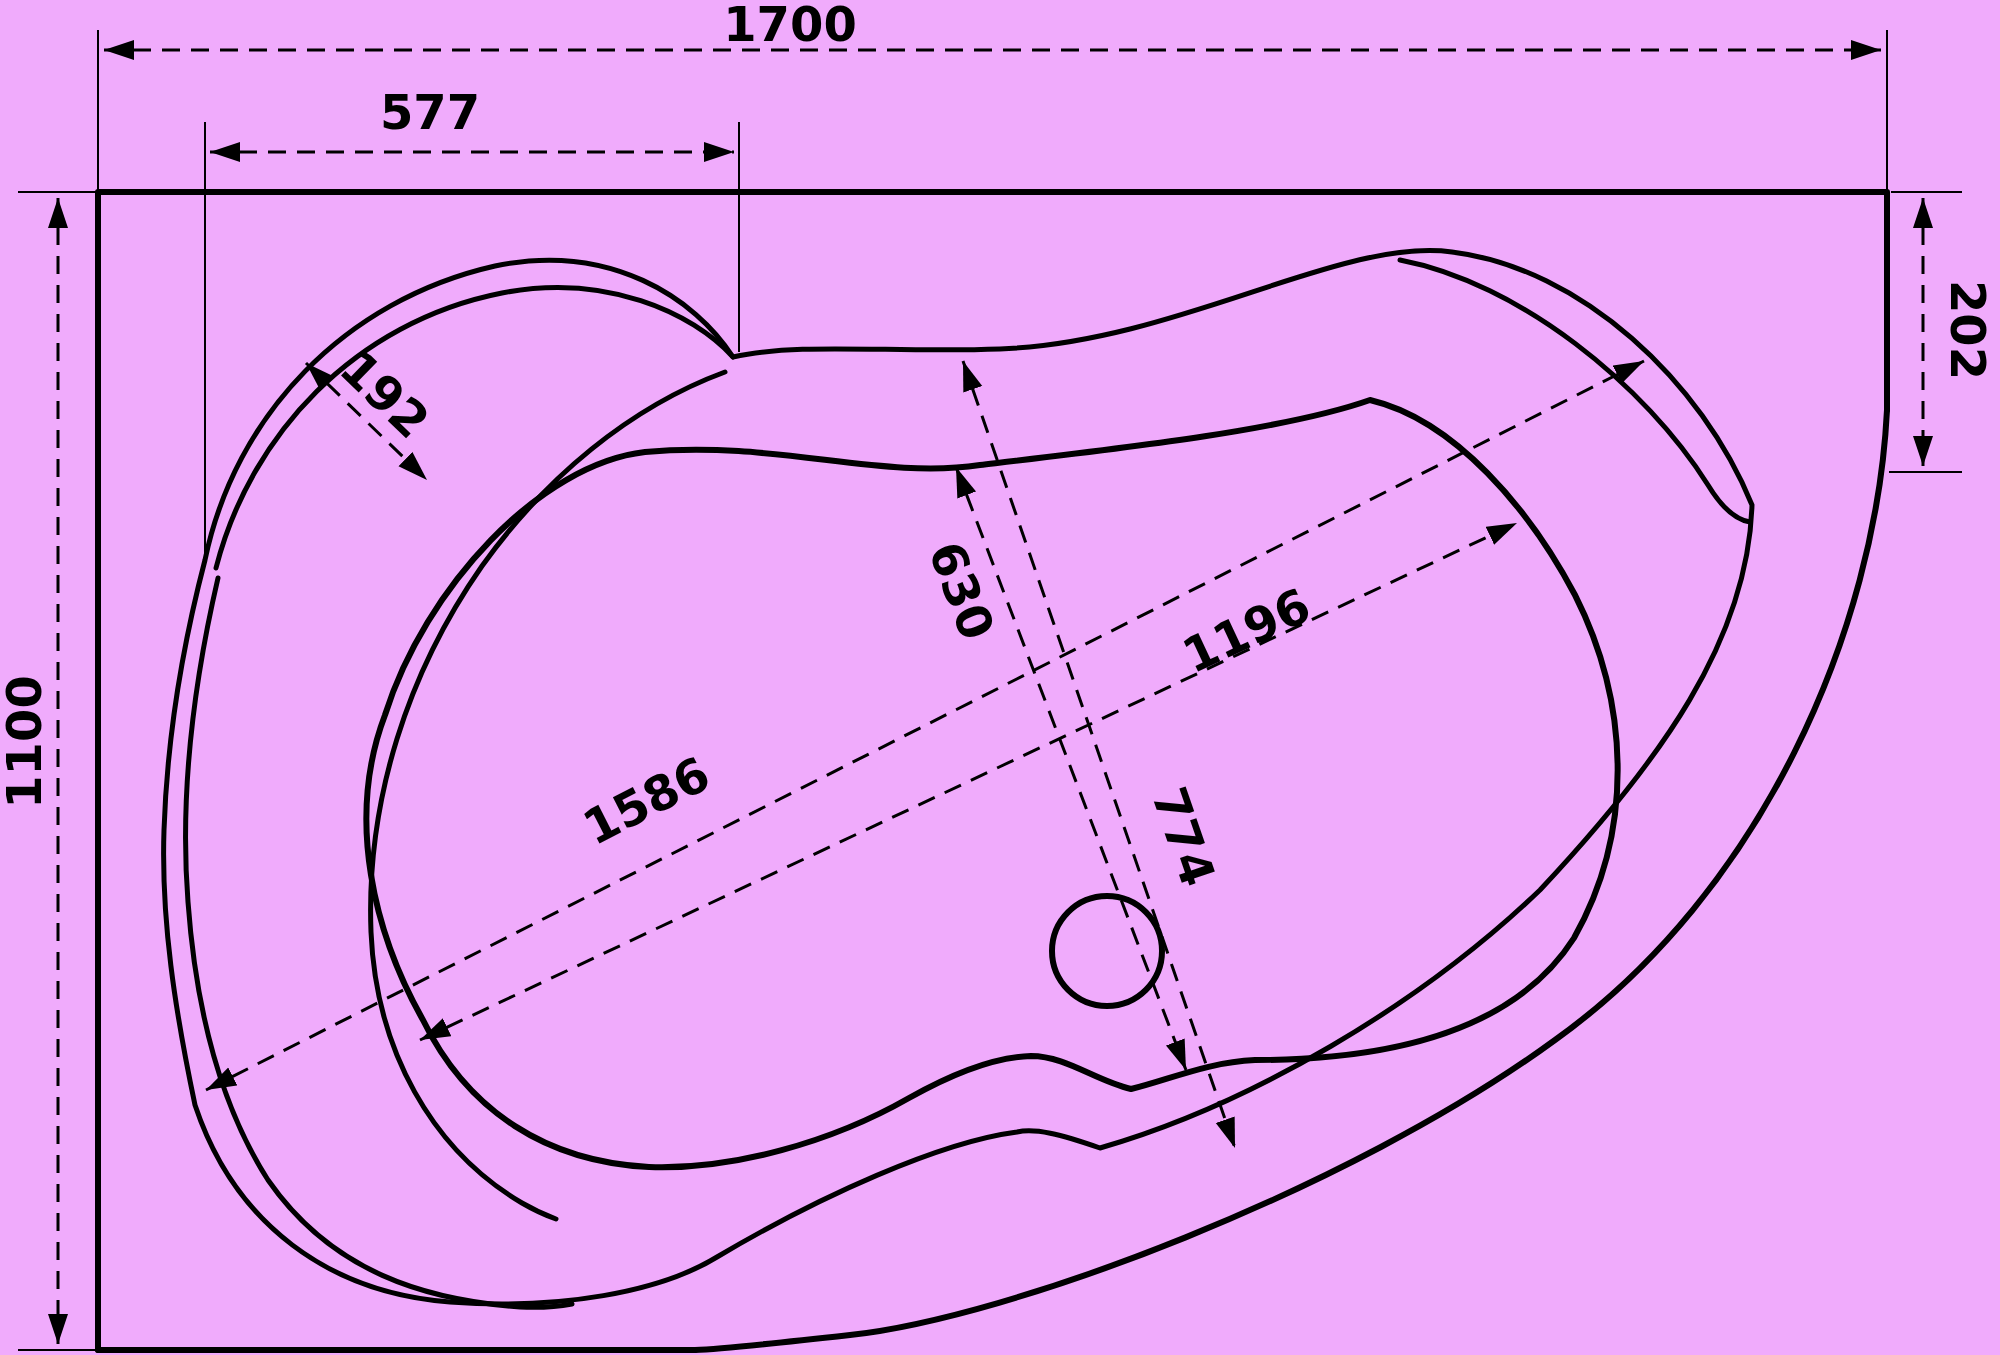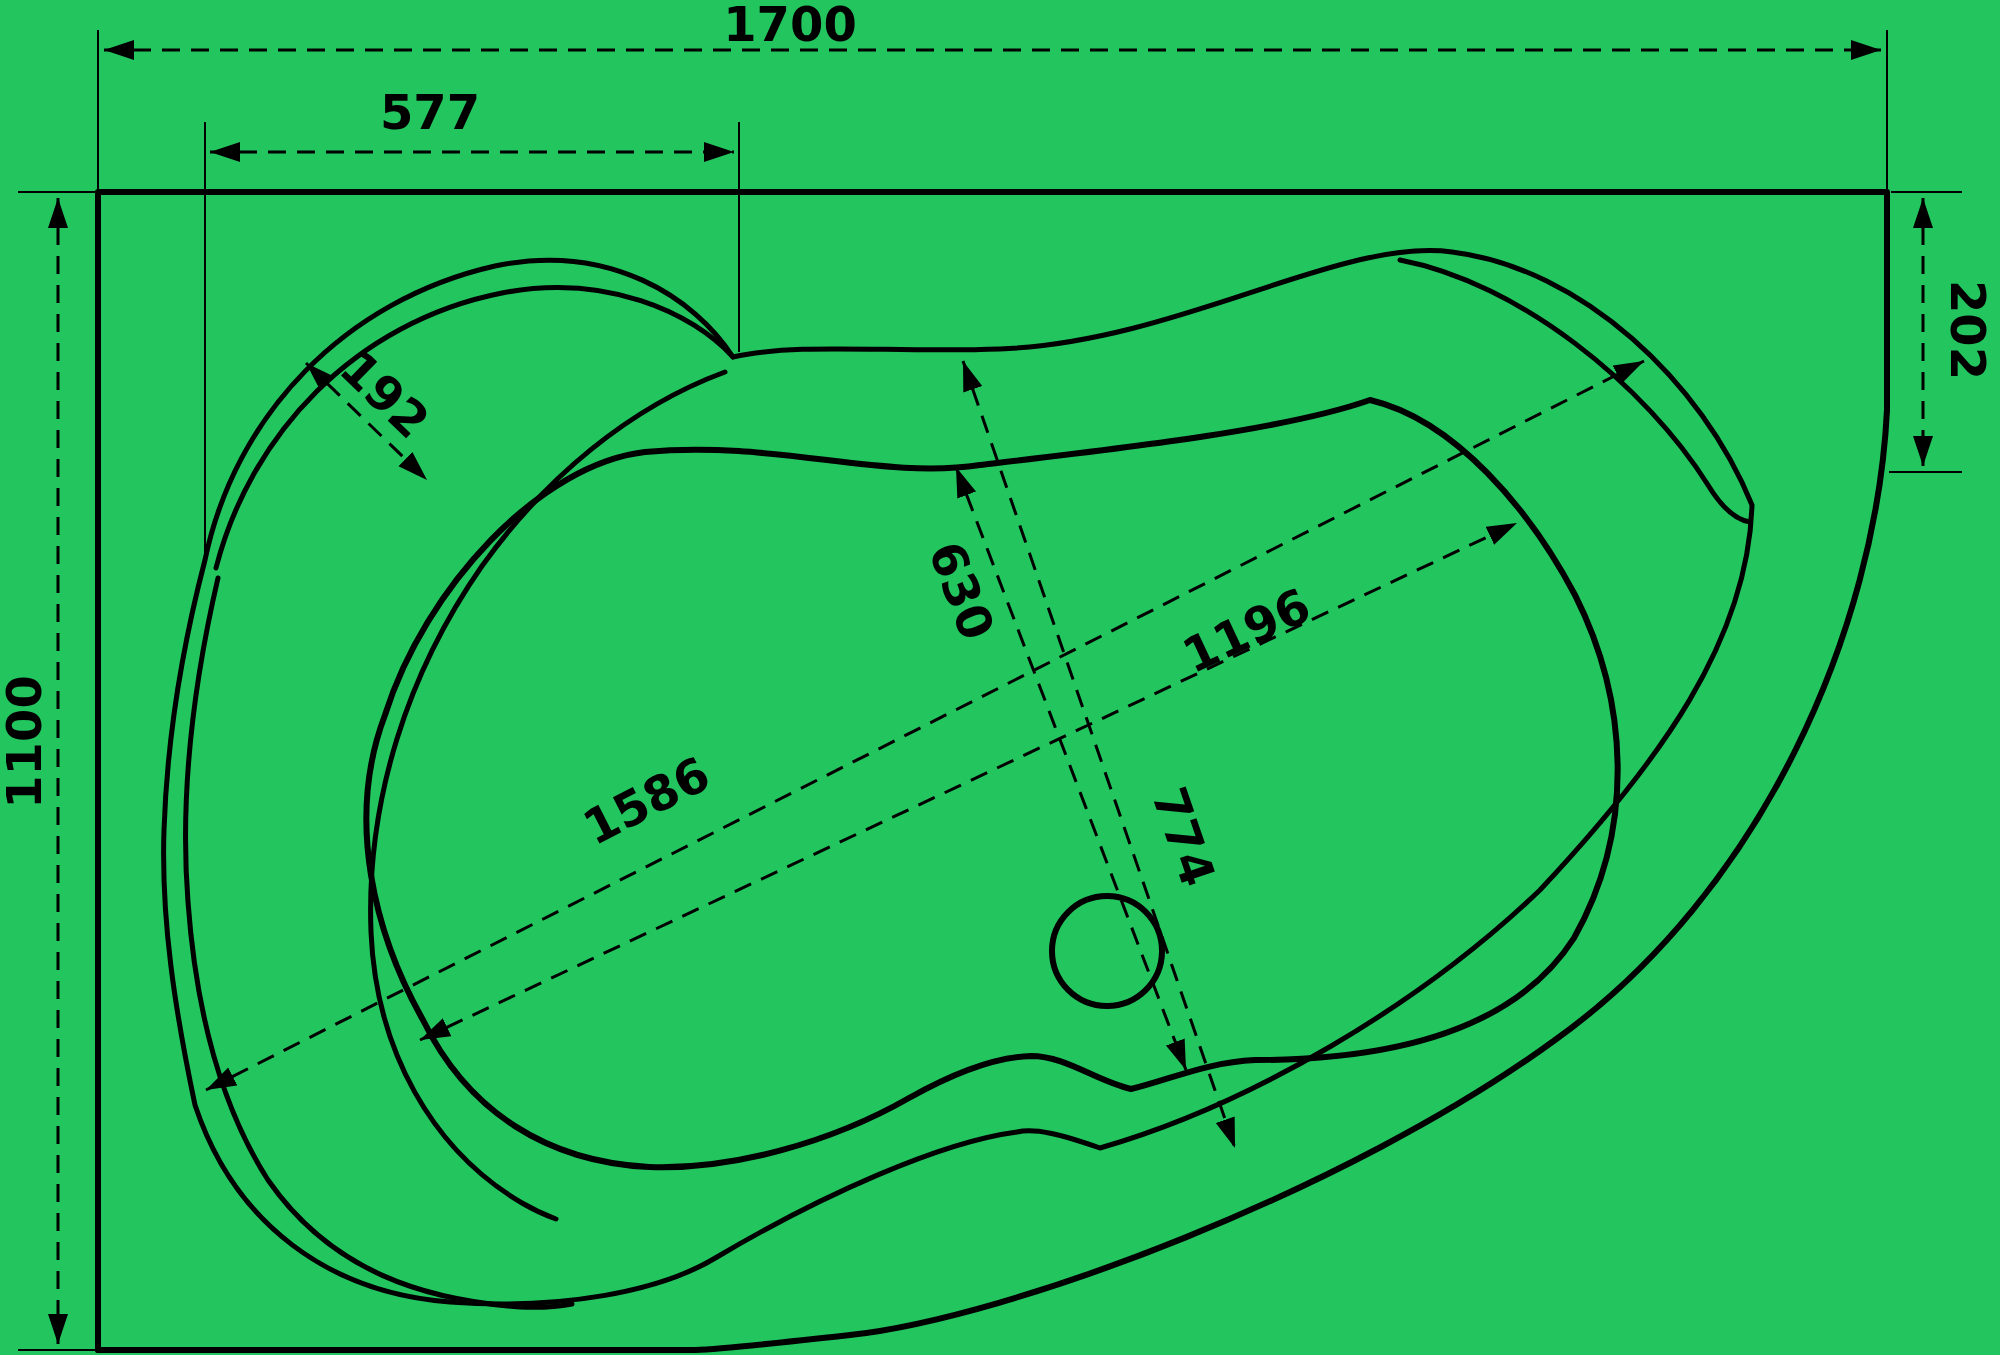--- a/index.html
+++ b/index.html
@@ -1,17 +1,17 @@
 <!DOCTYPE html>
 <html><head>
 <meta charset="utf-8">
 <style>
   html,body{margin:0;padding:0;background:#ffffff;}
   body{font-family:"DejaVu Sans","Liberation Sans",sans-serif;}
-  #stage{position:relative;width:2000px;height:1355px;background:#22c55e;overflow:hidden;}
+  #stage{position:relative;width:2000px;height:1355px;background:#f0abfc;overflow:hidden;}
   #drawing-svg{position:absolute;left:0;top:0;}
   .dim-label{font-weight:bold;}
 </style>
 </head>
 <body>
 
 <div id="stage">
   <svg id="drawing-svg" width="2000" height="1355" viewBox="0 0 2000 1355" xmlns="http://www.w3.org/2000/svg">
     <defs>
       <marker id="dim-arrow" markerUnits="userSpaceOnUse" markerWidth="34" markerHeight="24" refX="30" refY="10" orient="auto-start-reverse">

